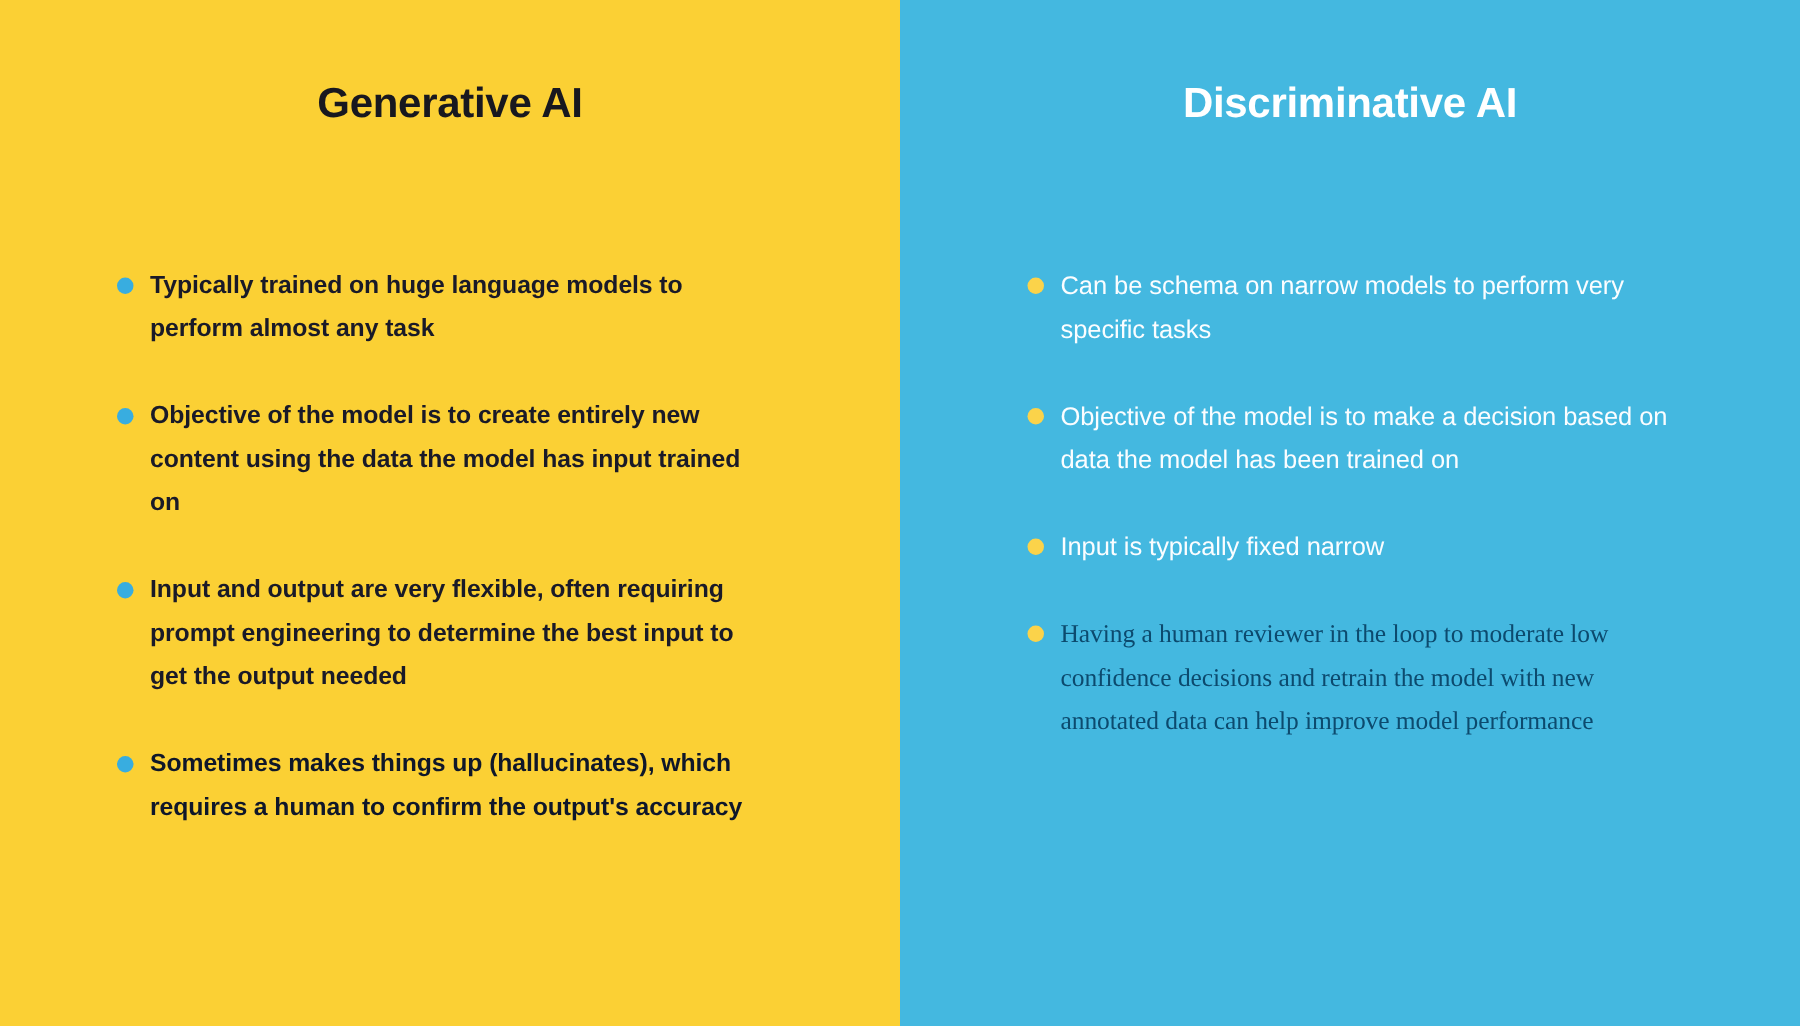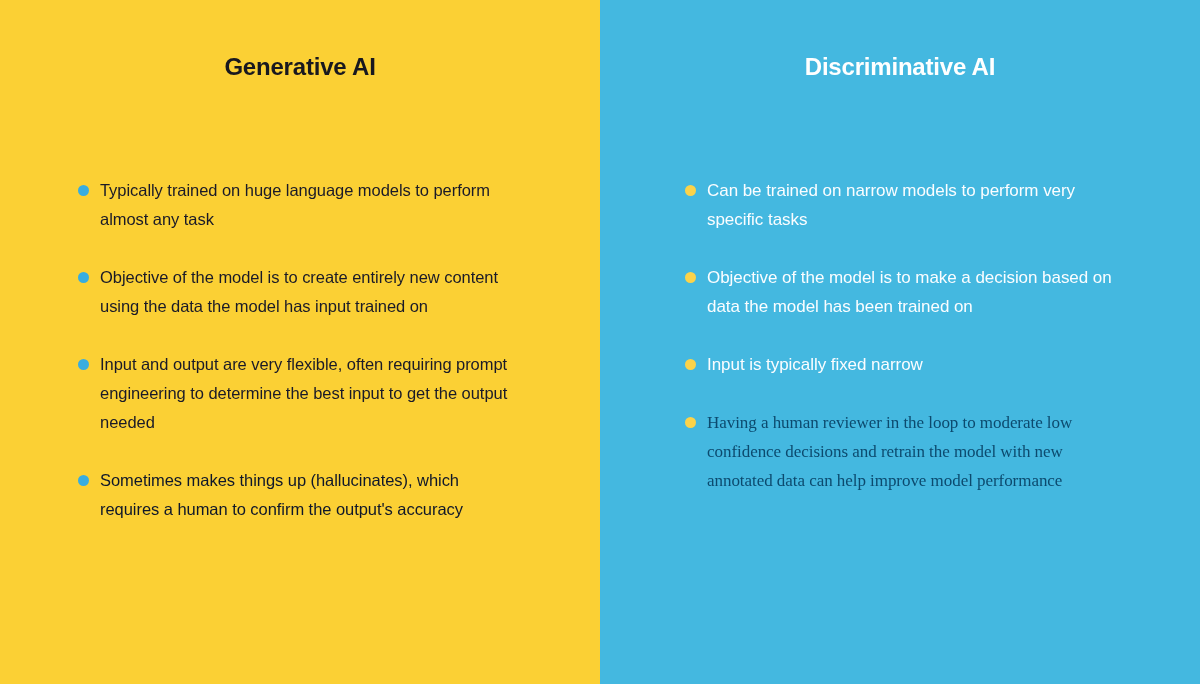--- a/index.html
+++ b/index.html
@@ -31,21 +31,21 @@
   }
 
   .panel-left  { background: #fbd034; }
   .panel-right { background: #44b8e0; padding-left: 28px; }
 
   .panel-title {
     position: absolute;
     left: 0;
     width: 100%;
     text-align: center;
-    font-size: 24px;
+    font-size: 28px;
     font-weight: bold;
     letter-spacing: -0.2px;
     line-height: 1.1;
   }
 
   .panel-left .panel-title {
     top: 54px;
     color: #18181f;
   }
 
@@ -70,21 +70,21 @@
     width: 430px;
     margin-left: -600px; 
   }
 
   .bullet-item {
     position: relative;
     padding-left: 22px;
     margin-bottom: 29px;
     font-size: 16.5px;
     line-height: 29px;
-    font-weight: normal;
+    font-weight: bold;
     letter-spacing: -0.05px;
   }
 
   .bullet-item:last-child { margin-bottom: 0; }
 
   .bullet-dot {
     position: absolute;
     left: 0;
     top: 9px;
     width: 11px;
@@ -140,21 +140,21 @@
       </li>
     </ul>
   </section>
 
   <section class="panel panel-right" style="background: rgb(68, 184, 224);">
     <h1 class="panel-title" style="color: rgb(255, 255, 255);">Discriminative AI</h1>
 
     <ul class="bullet-list">
       <li class="bullet-item" style="color: rgb(251, 253, 255);">
         <span class="bullet-dot" style="background: rgb(251, 211, 74);"></span>
-        <span class="bullet-text">Can be trained on narrow models to perform very specific tasks</span>
+        <span class="bullet-text">Can be schema on narrow models to perform very specific tasks</span>
       </li>
       <li class="bullet-item" style="color: rgb(251, 253, 255);">
         <span class="bullet-dot" style="background: rgb(251, 211, 74);"></span>
         <span class="bullet-text">Objective of the model is to make a decision based on data the model has been trained on</span>
       </li>
       <li class="bullet-item" style="color: rgb(251, 253, 255);">
         <span class="bullet-dot" style="background: rgb(251, 211, 74);"></span>
         <span class="bullet-text">Input is typically fixed narrow</span>
       </li>
       <li class="bullet-item" style="color: #0c4a6e; font-family: Liberation Serif, serif;">

